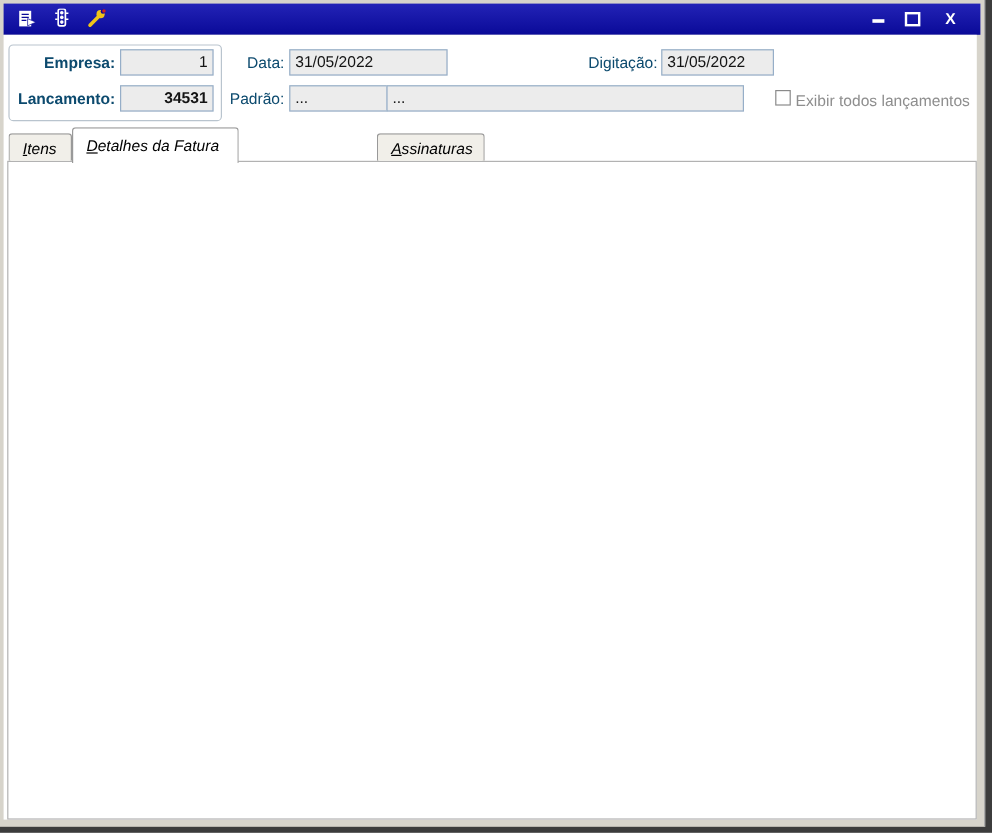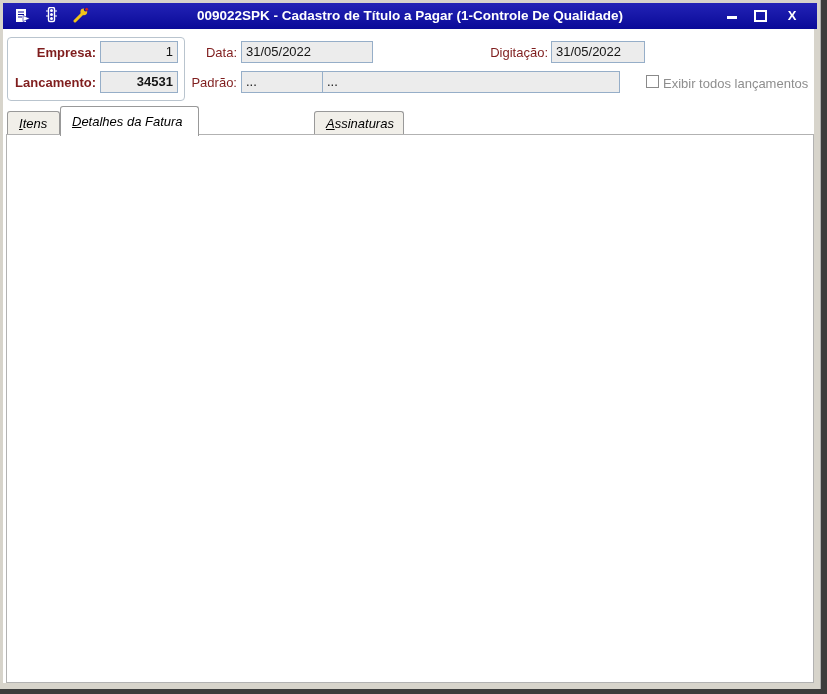--- a/index.html
+++ b/index.html
@@ -3,21 +3,21 @@
 <meta charset="utf-8">
 <style>
   html,body{margin:0;padding:0;}
   body{width:827px;height:694px;background:#3c3c3c;font-family:"Liberation Sans",sans-serif;position:relative;overflow:hidden;}
   .window{position:absolute;left:0;top:0;width:820px;height:689px;background:#d7d4cb;border-right:1px solid #aaa;}
   .inner{position:absolute;left:3px;top:29px;width:811px;height:654px;background:#ffffff;}
   .titlebar{position:absolute;left:3px;top:3px;width:814px;height:26px;background:linear-gradient(#2323b6,#0a0a98);}
   .title-text{position:absolute;left:0;right:0;top:5px;text-align:center;color:#fff;font-weight:bold;font-size:13.5px;}
   .tb-icons{position:absolute;left:12px;top:4px;display:flex;gap:14px;align-items:center;}
   .winctl{position:absolute;top:4px;width:22px;height:18px;color:#fff;text-align:center;font-weight:bold;font-size:13px;line-height:18px;cursor:default;}
-  .lbl{position:absolute;font-size:13px;color:#7f1d1d;text-align:right;white-space:nowrap;}
+  .lbl{position:absolute;font-size:13px;color:#0c4a6e;text-align:right;white-space:nowrap;}
   .lbl.left{text-align:left;}
   .lbl.bold{font-weight:bold;}
   .lbl.gray{color:#8e8e8e;}
   .fld{position:absolute;background:#ececec;border:1px solid #96aec8;font-size:13px;color:#141414;line-height:20px;padding:0 4px;white-space:nowrap;overflow:hidden;box-sizing:border-box;height:22px;}
   .fld.right{text-align:right;}
   .fld.white{background:#fff;}
   .groupbox{position:absolute;border:1px solid #b9c4ce;border-radius:4px;background:#fff;}
   .tab{position:absolute;top:111px;height:23px;background:#f1efe9;border:1px solid #999;border-bottom:none;border-radius:3px 3px 0 0;font-size:13px;padding:4px 11px 0;box-sizing:border-box;z-index:2;cursor:default;font-style:italic;}
   .tab.active{top:106px;height:30px;background:#fff;z-index:4;padding-top:7px;}
   .tab-label{display:block;}
@@ -66,21 +66,20 @@
             <line x1="1" y1="9" x2="3" y2="9" stroke="#fff" stroke-width="1.2"></line>
             <line x1="10" y1="9" x2="12" y2="9" stroke="#fff" stroke-width="1.2"></line>
           </svg></span>
       <span><svg width="17" height="16" viewBox="0 0 17 16">
             <line x1="3" y1="14" x2="10" y2="7" stroke="#f0c419" stroke-width="3" stroke-linecap="round"></line>
             <circle cx="11.8" cy="4.8" r="3.4" fill="#f0c419"></circle>
             <circle cx="13.8" cy="2.6" r="1.9" fill="#0a0a98"></circle>
             <circle cx="14.6" cy="2.2" r="1.5" fill="#cc2222"></circle>
           </svg></span>
     </div>
-    <span class="title-text">009022SPK - Cadastro de Título a Pagar (1-Controle De Qualidade)</span>
     <span class="winctl" style="right:74px;"><span style="display:inline-block;width:10px;height:3px;background:#fff;margin-bottom:1px;"></span></span>
     <span class="winctl" style="right:46px;"><span style="display:inline-block;width:9px;height:8px;border:2px solid #fff;margin-top:3px;"></span></span>
     <span class="winctl" style="right:14px;">X</span>
   </div>
 
   <div class="inner"></div>
 
   <div class="groupbox" style="left:7px;top:37px;width:176px;height:62px;"></div>
   <span class="lbl bold" style="left:8px;top:45px;width:88px;">Empresa:</span>
   <div class="fld right" style="left:100px;top:41px;width:78px;">1</div>

